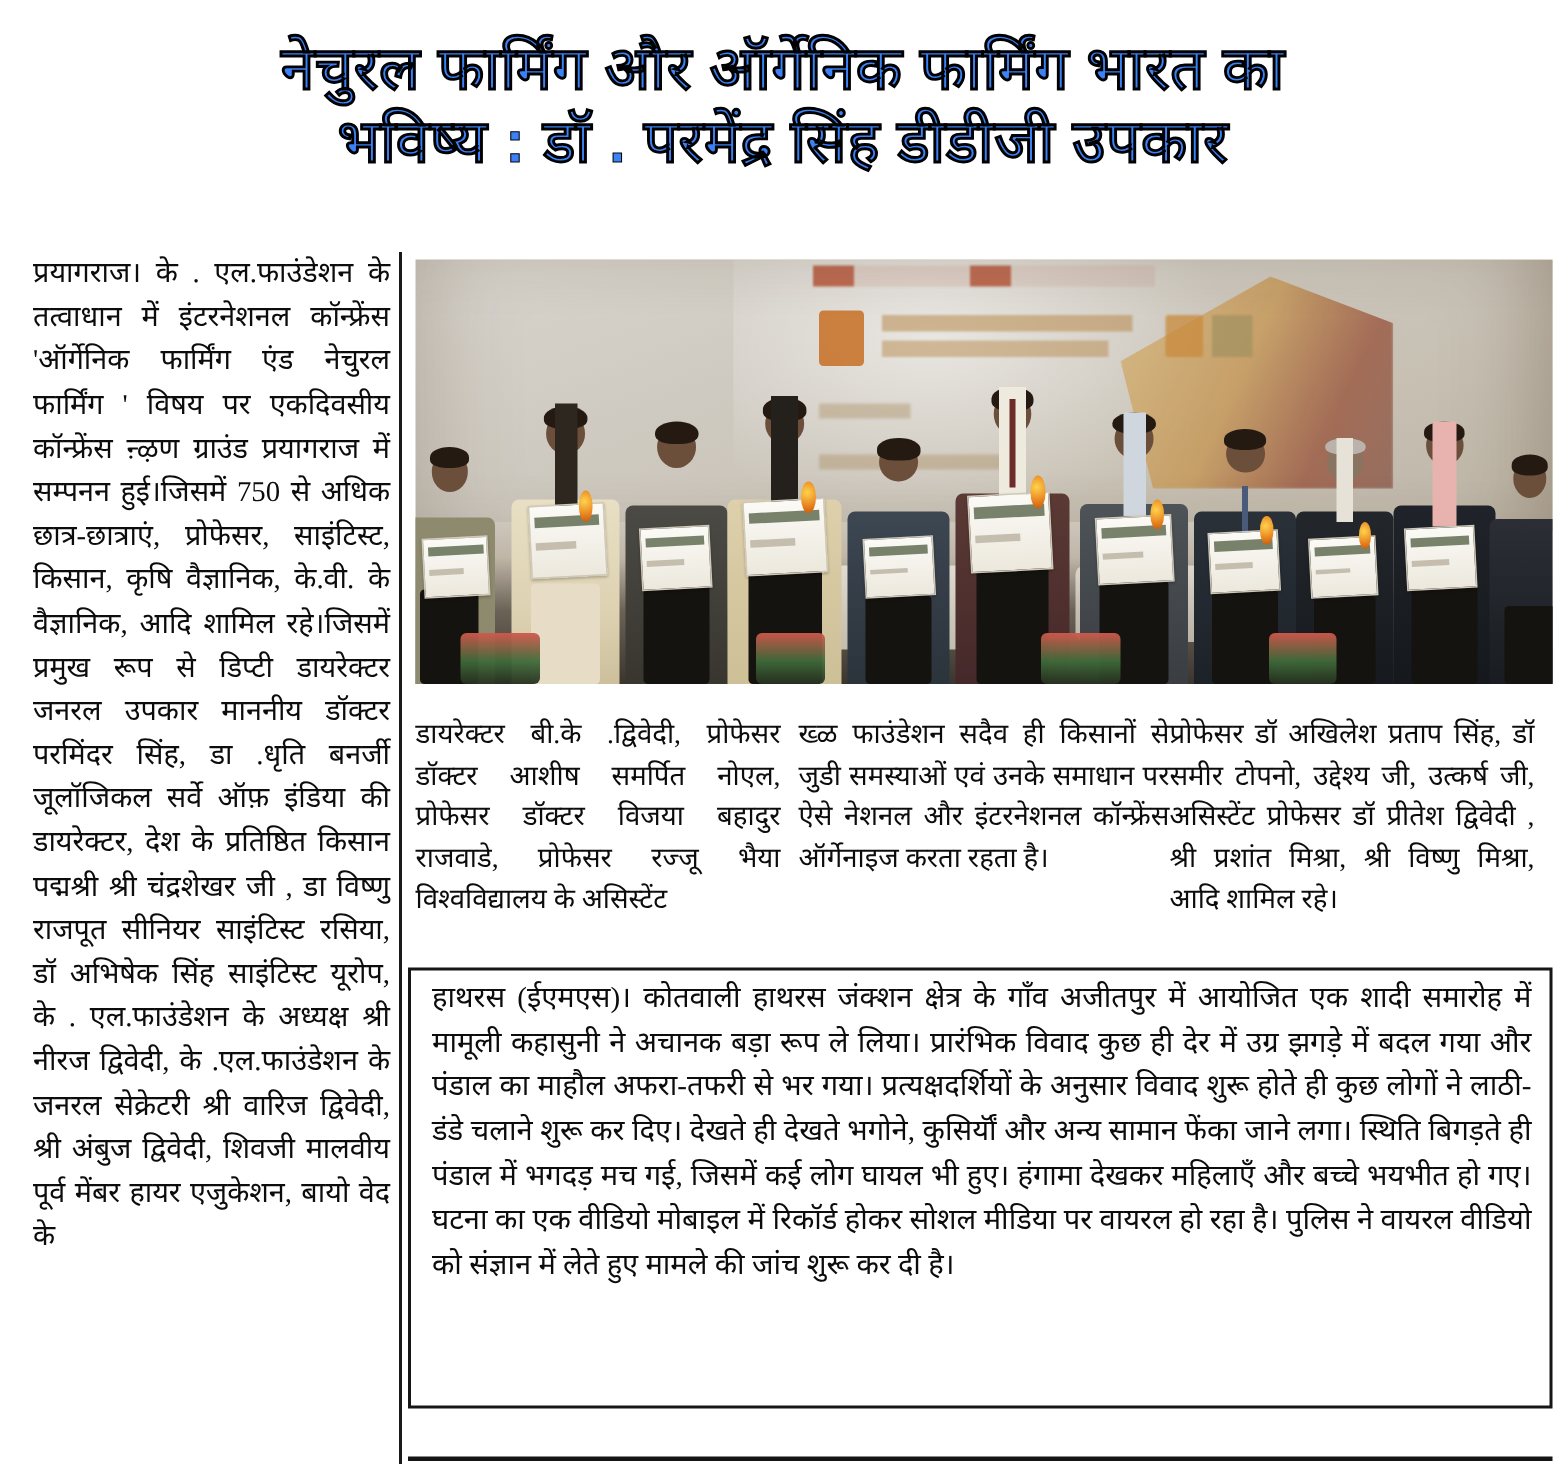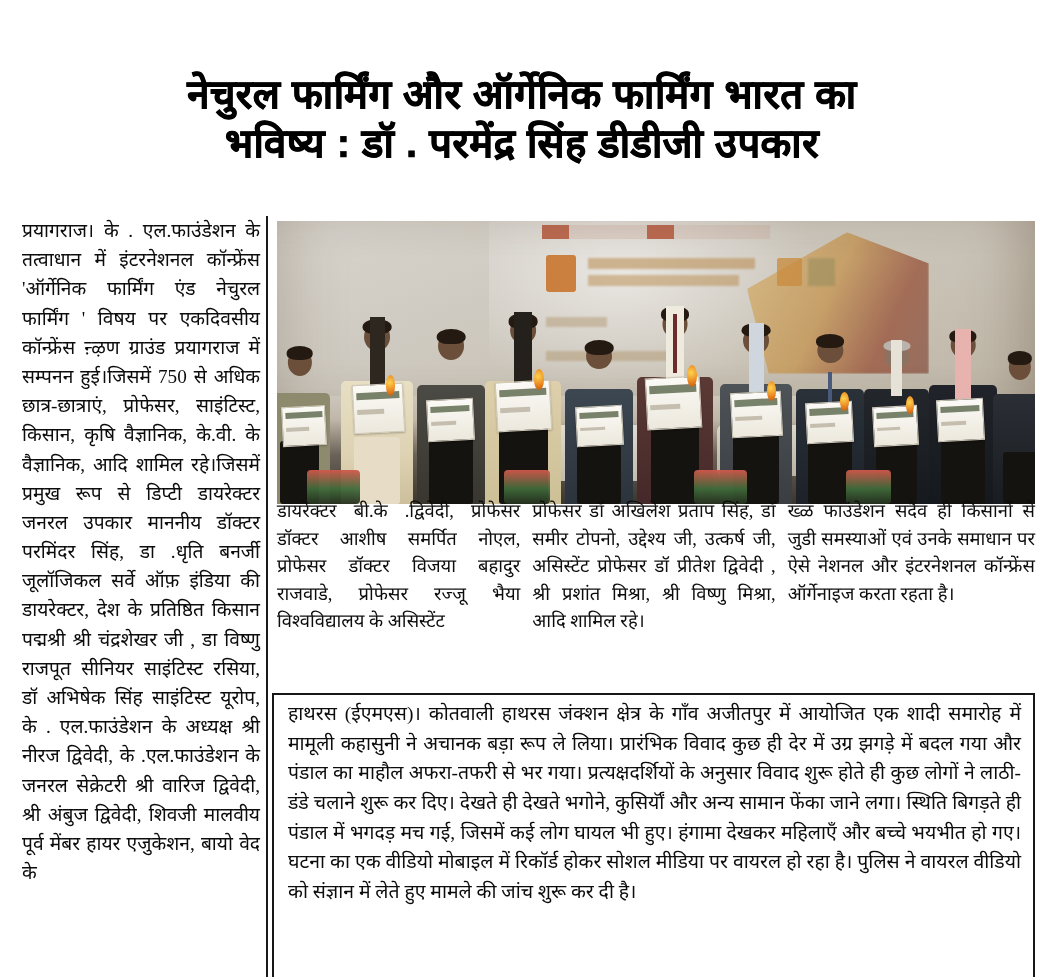--- a/index.html
+++ b/index.html
@@ -15,22 +15,21 @@
 
   
   .headline{
     text-align:center;
     font-family:"Liberation Sans", sans-serif;
     font-weight:bold;
     font-size:40px;
     line-height:1.22;
     letter-spacing:0.5px;
     padding:22px 30px 6px 34px;
-    color:#000000;
-    margin-top:48px;
+    color:#3b82f6;
     -webkit-text-stroke:0.7px #000;
   }
   .headline .hl-line{display:block;white-space:nowrap;}
 
   
   .body-area{
     position:absolute;
     top:168px;left:0;right:0;bottom:0;
   }
 
@@ -119,21 +118,21 @@
   .p-badge{position:absolute;width:13%;height:11%;border-radius:50%;
     background:radial-gradient(circle at 40% 35%, #ffd24d, #e8831f 60%, #c2590c);}
 
   
   .flower{position:absolute;bottom:0;height:12%;border-radius:4px;
     background:linear-gradient(180deg,#d2584c 0%,#3f6b3a 55%,#26301f 100%);opacity:.95;}
 
   
   .captions{
     position:absolute;
-    left:277px;top:282px;
+    left:277px;top:308px;
     width:758px;height:176px;
     display:flex;
   }
   .cap{
     font-size:18.4px;
     line-height:1.5;
     text-align:justify;
     color:#0c0c0c;
     padding-right:12px;
   }
@@ -318,25 +317,25 @@
         <div class="flower" style="left:30%;width:6%;"></div>
         <div class="flower" style="left:55%;width:7%;"></div>
         <div class="flower" style="left:75%;width:6%;"></div>
       </div>
     </div>
 
     <div class="captions">
       <div class="cap cap1">
         <p>डायरेक्टर बी.के .द्विवेदी, प्रोफेसर डॉक्टर आशीष समर्पित नोएल, प्रोफेसर डॉक्टर विजया बहादुर राजवाडे, प्रोफेसर रज्जू भैया विश्वविद्यालय के असिस्टेंट</p>
       </div>
+      <div class="cap cap3">
+        <p>ख्ळ फाउंडेशन सदैव ही किसानों से जुडी समस्याओं एवं उनके समाधान पर ऐसे नेशनल और इंटरनेशनल कॉन्फ्रेंस ऑर्गेनाइज करता रहता है।</p>
+      </div>
       <div class="cap cap2">
         <p>प्रोफेसर डॉ अखिलेश प्रताप सिंह, डॉ समीर टोपनो, उद्देश्य जी, उत्कर्ष जी, असिस्टेंट प्रोफेसर डॉ प्रीतेश द्विवेदी , श्री प्रशांत मिश्रा, श्री विष्णु मिश्रा, आदि शामिल रहे।</p>
-      </div>
-      <div class="cap cap3">
-        <p>ख्ळ फाउंडेशन सदैव ही किसानों से जुडी समस्याओं एवं उनके समाधान पर ऐसे नेशनल और इंटरनेशनल कॉन्फ्रेंस ऑर्गेनाइज करता रहता है।</p>
       </div>
     </div>
 
     <div class="article2">
       <div class="a2-body">
         <p>हाथरस (ईएमएस)।  कोतवाली हाथरस जंक्शन क्षेत्र के गाँव अजीतपुर में आयोजित एक शादी समारोह में मामूली कहासुनी ने अचानक बड़ा रूप ले लिया। प्रारंभिक विवाद कुछ ही देर में उग्र झगड़े में बदल गया और पंडाल का माहौल अफरा-तफरी से भर गया। प्रत्यक्षदर्शियों के अनुसार विवाद शुरू होते ही कुछ लोगों ने लाठी-डंडे चलाने शुरू कर दिए। देखते ही देखते भगोने, कुसिर्यॉं और अन्य सामान फेंका जाने लगा। स्थिति बिगड़ते ही पंडाल में भगदड़ मच गई, जिसमें कई लोग घायल भी हुए। हंगामा देखकर महिलाऍं और बच्चे भयभीत हो गए। घटना का एक वीडियो मोबाइल में रिकॉर्ड होकर सोशल मीडिया पर वायरल हो रहा है। पुलिस ने वायरल वीडियो को संज्ञान में लेते हुए मामले की जांच शुरू कर दी है।</p>
       </div>
     </div>
 
   </div>

